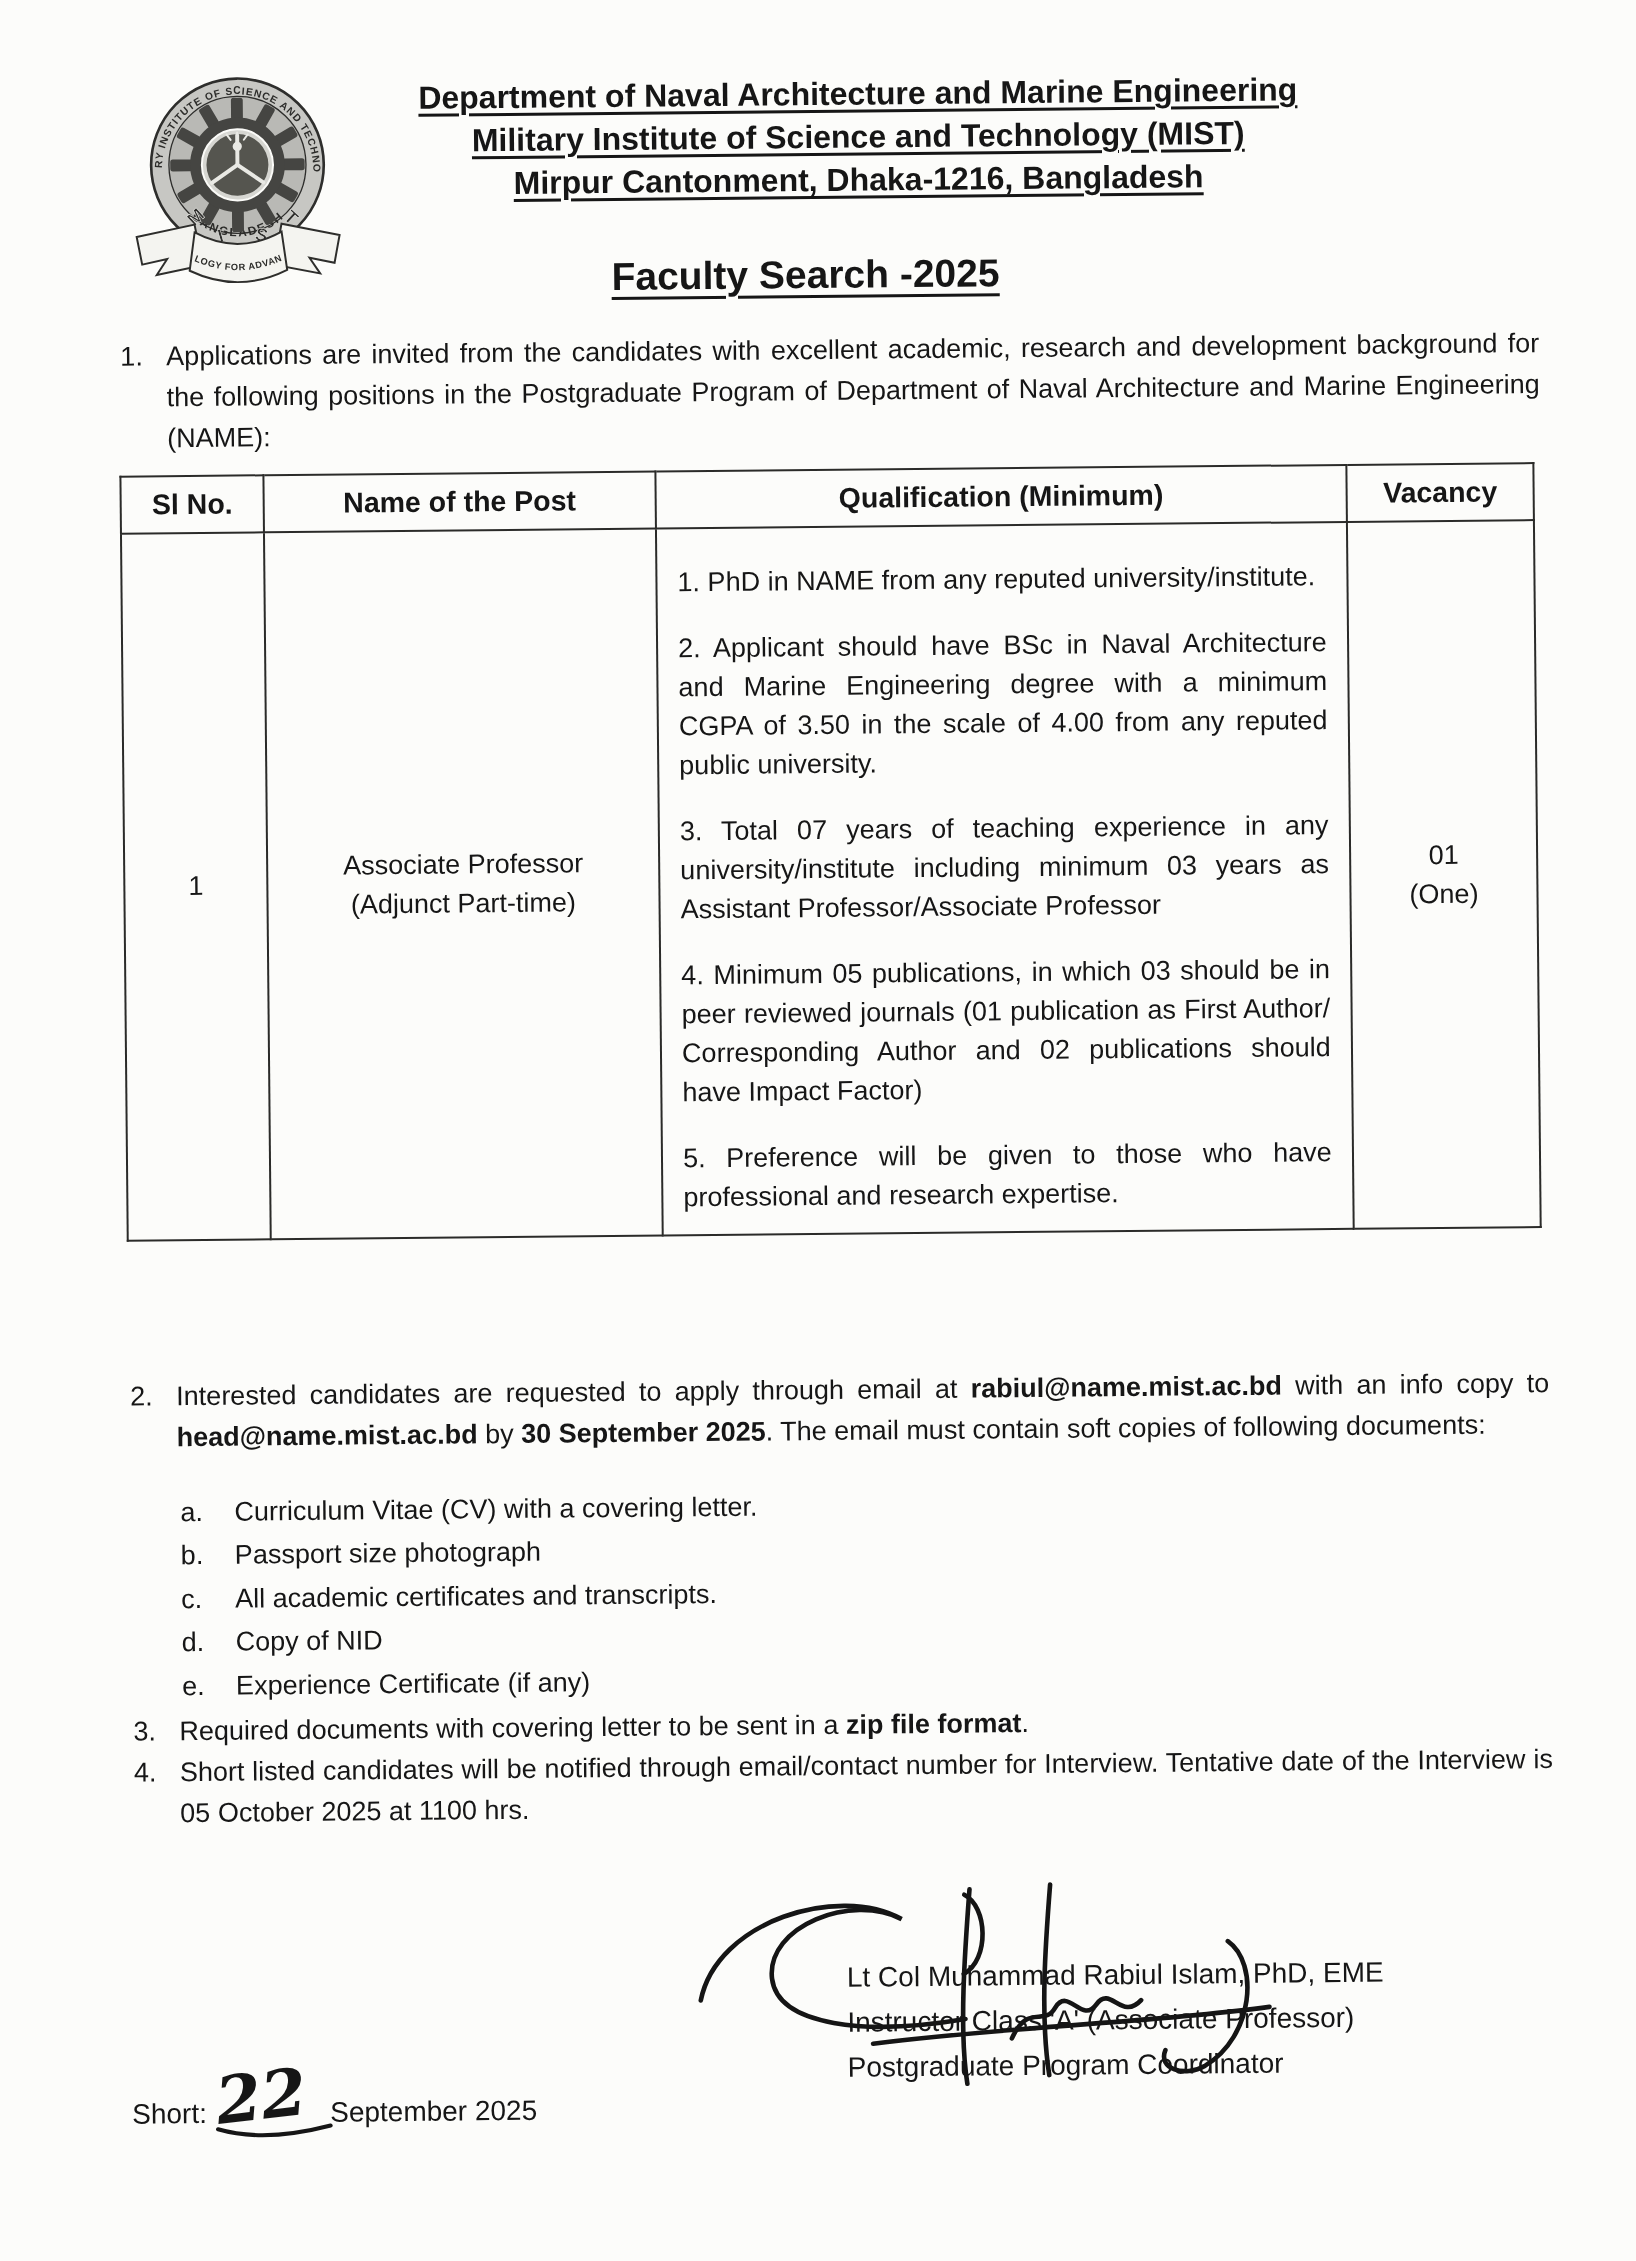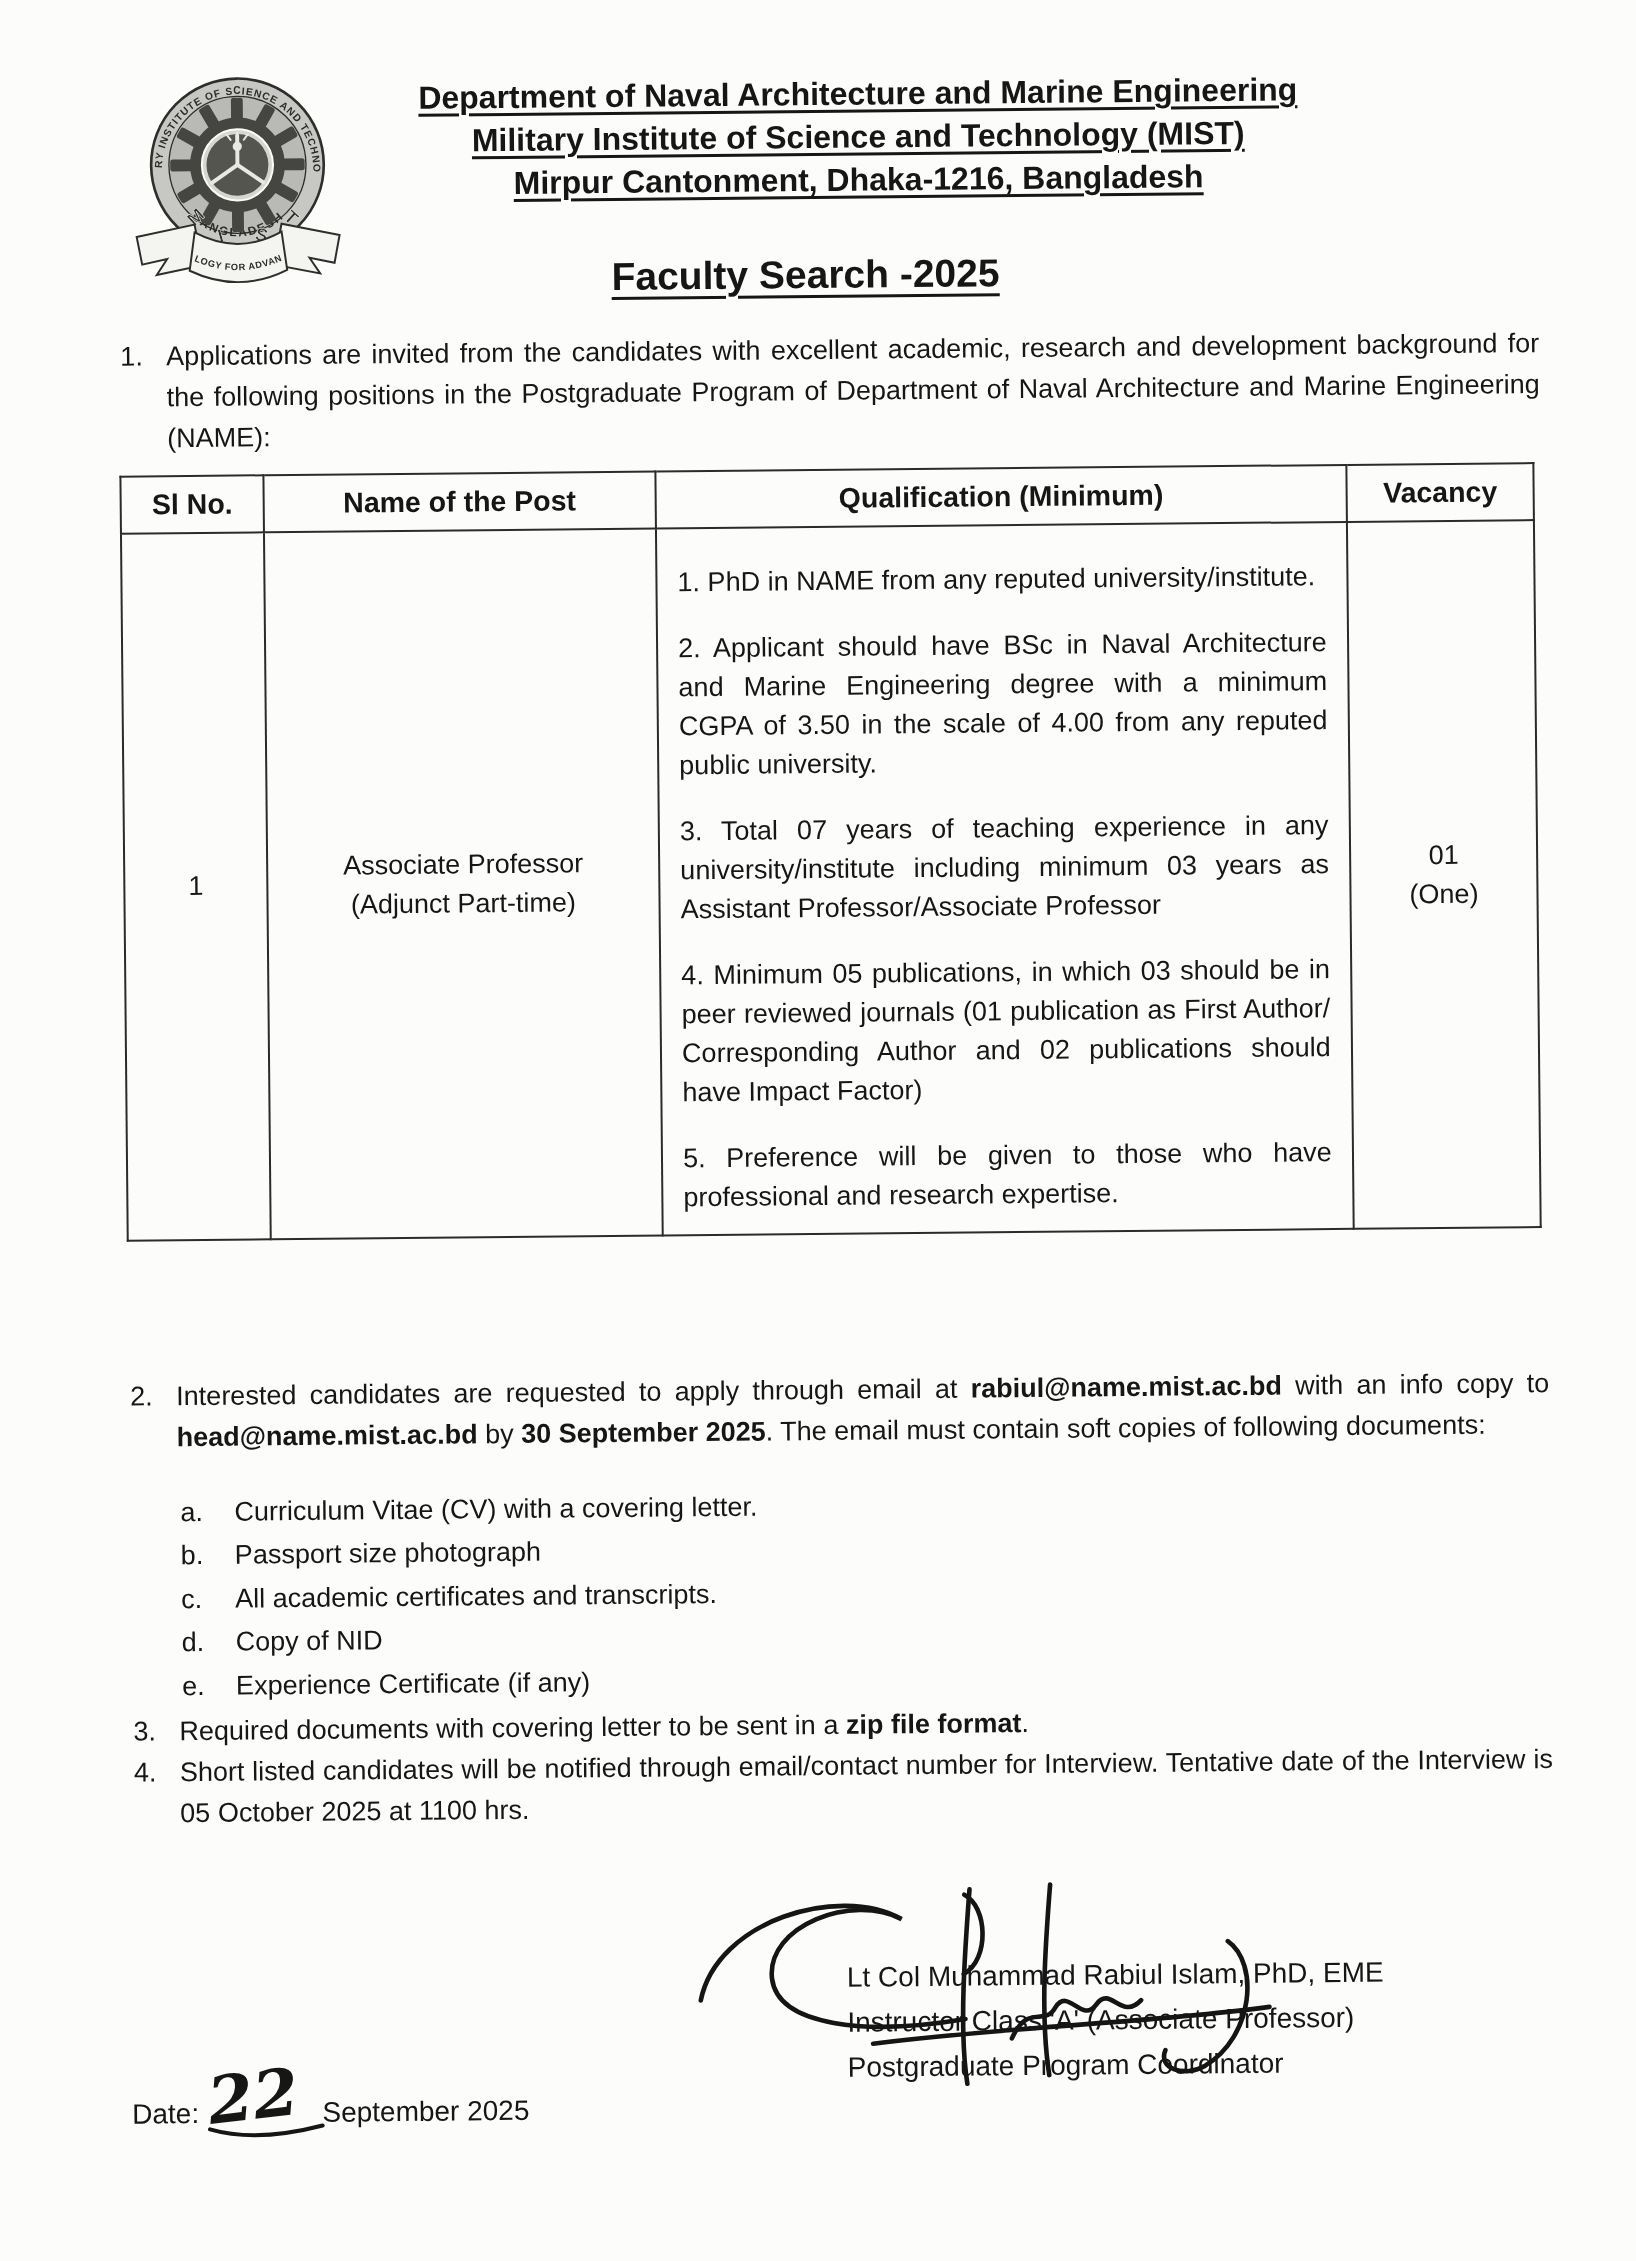--- a/index.html
+++ b/index.html
@@ -248,21 +248,21 @@
     </g>
   </svg>
 
   <div class="sig-text">
     <div>Lt Col Muhammad Rabiul Islam, PhD, EME</div>
     <div>Instructor Class 'A' (Associate Professor)</div>
     <div>Postgraduate Program Coordinator</div>
   </div>
 
   <div class="date-line">
-    <span class="lbl">Date:</span>
+    <span class="lbl">Short:</span>
     <svg class="hand22" viewBox="0 0 185 112" style="font-size:41px">
       <text class="hw" x="12" y="82" transform="rotate(-6 90 56)">22</text>
       <path class="hwline" d="M14,98 C64,113 124,108 180,94"></path>
     </svg>
     <span class="rest">September 2025</span>
   </div>
 
 </div>
 </div>
 

